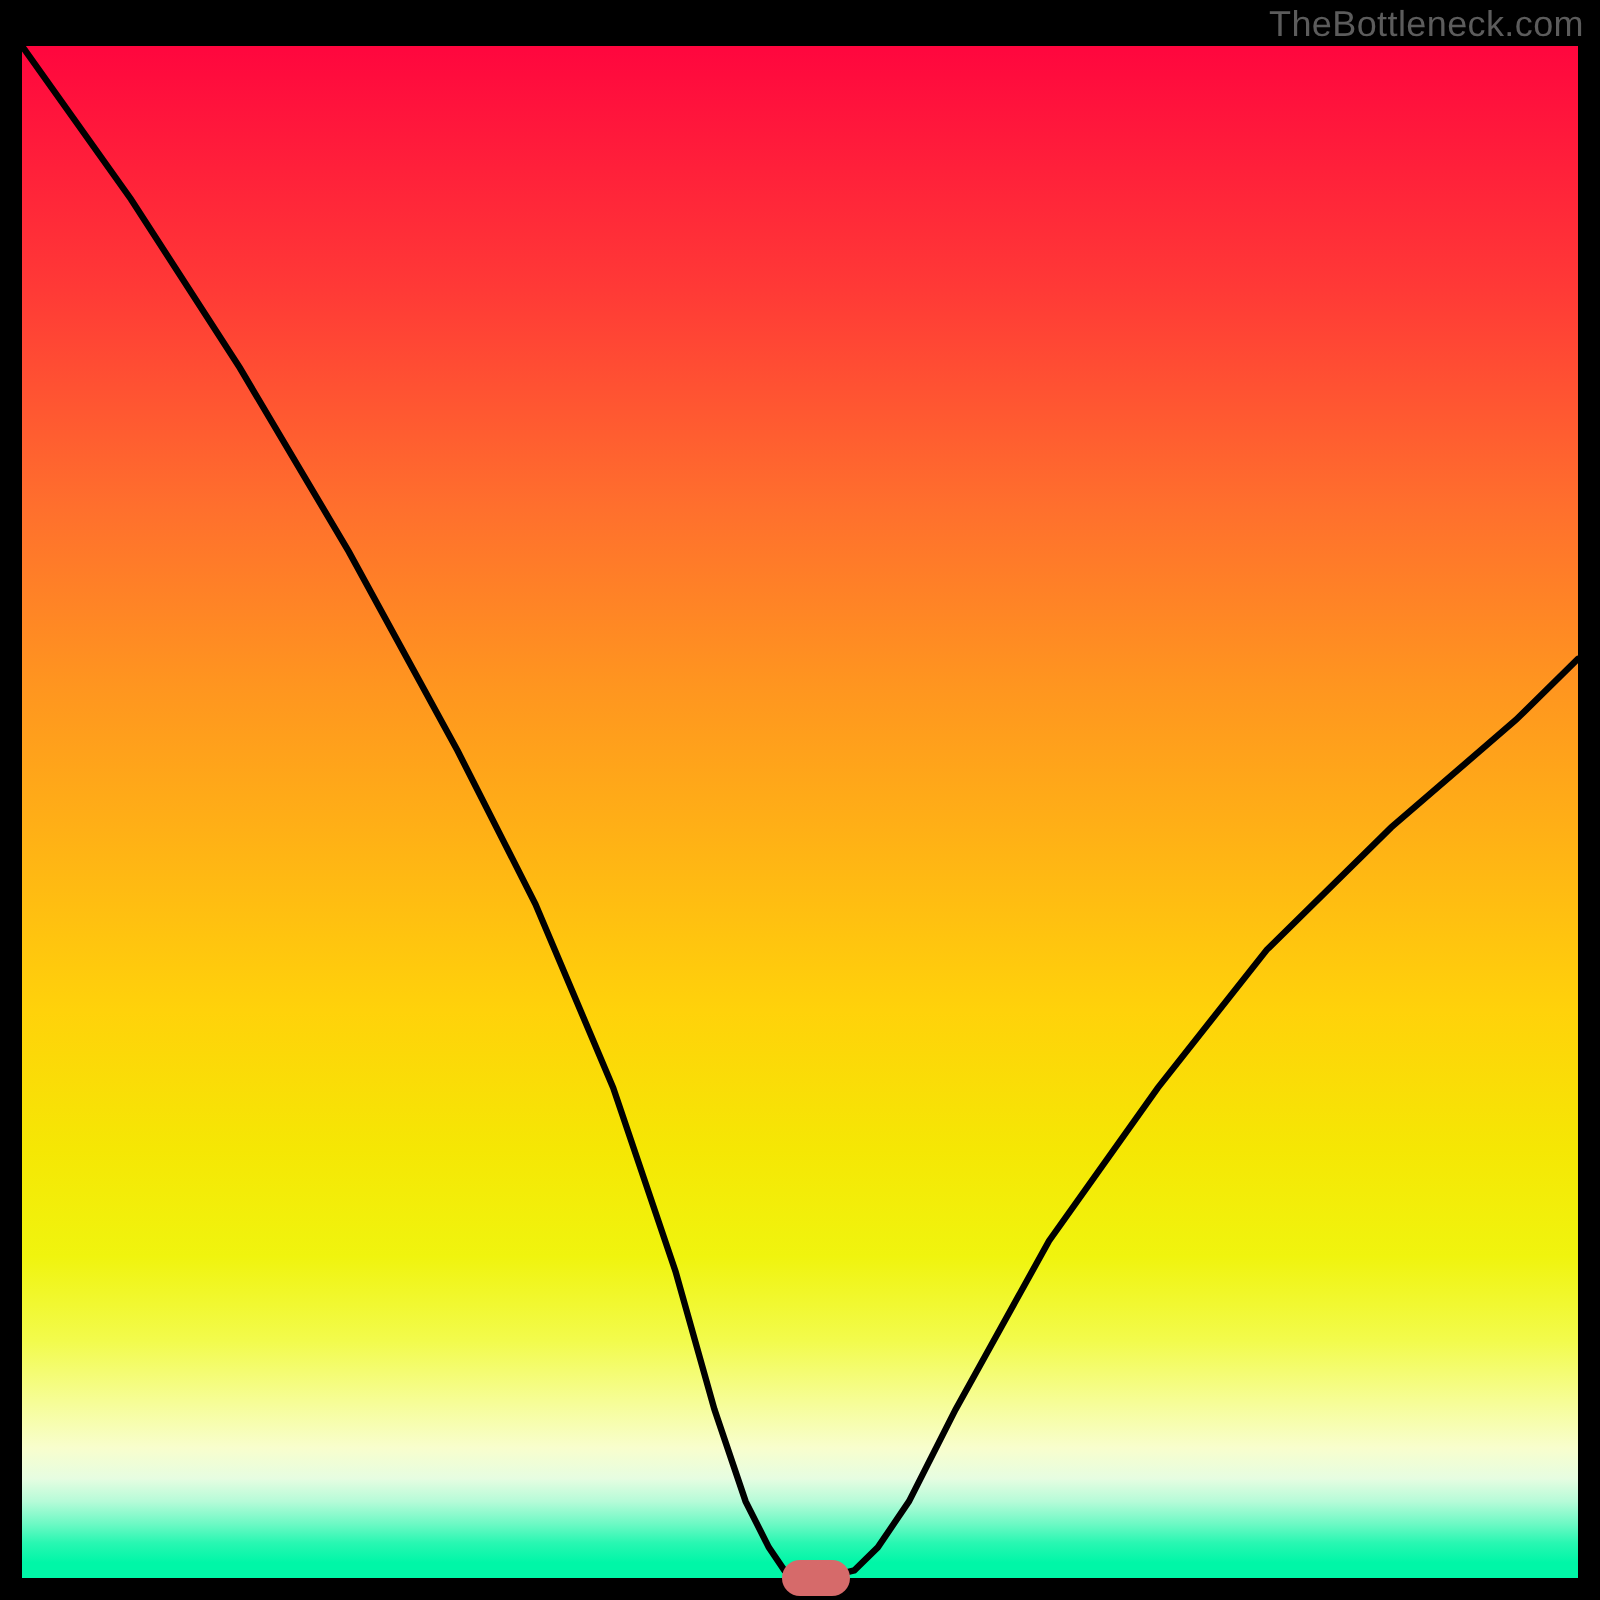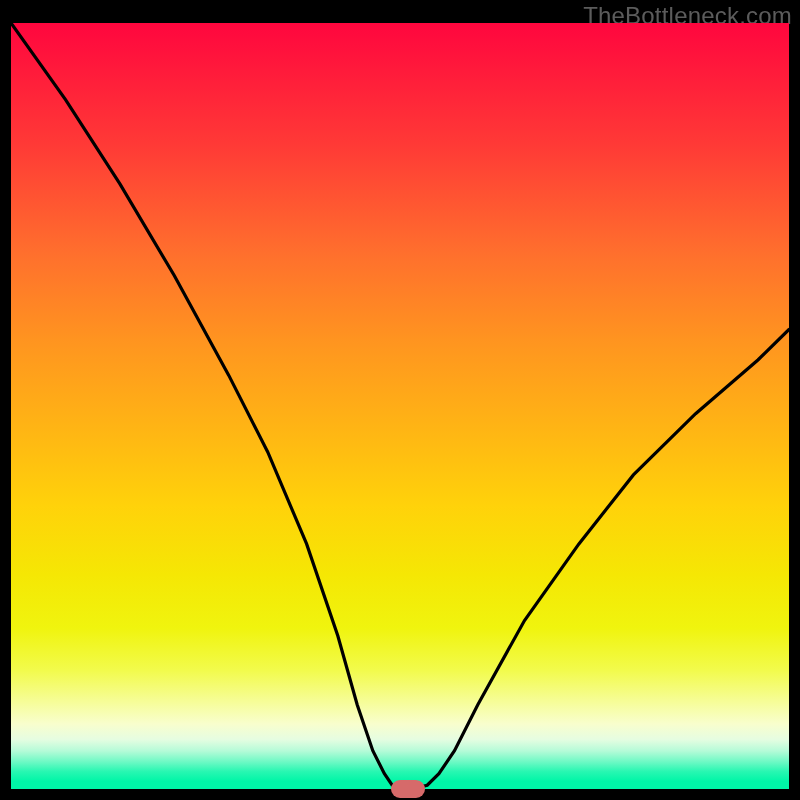--- a/index.html
+++ b/index.html
@@ -60,21 +60,21 @@
     height: 18px;
     border-radius: 10px;
     background: #d66a6a;
     transform: translate(-50%, -50%);
   }
   .watermark {
     position: absolute;
     top: 2px;
     right: 8px;
     color: #5c5c5c;
-    font-size: 24px;
+    font-size: 18px;
     letter-spacing: 0.2px;
   }
 </style>
 </head>
 <body>
 
 <div class="stage">
   <div class="watermark">TheBottleneck.com</div>
   <div class="plot">
     <div class="gradient"></div>

